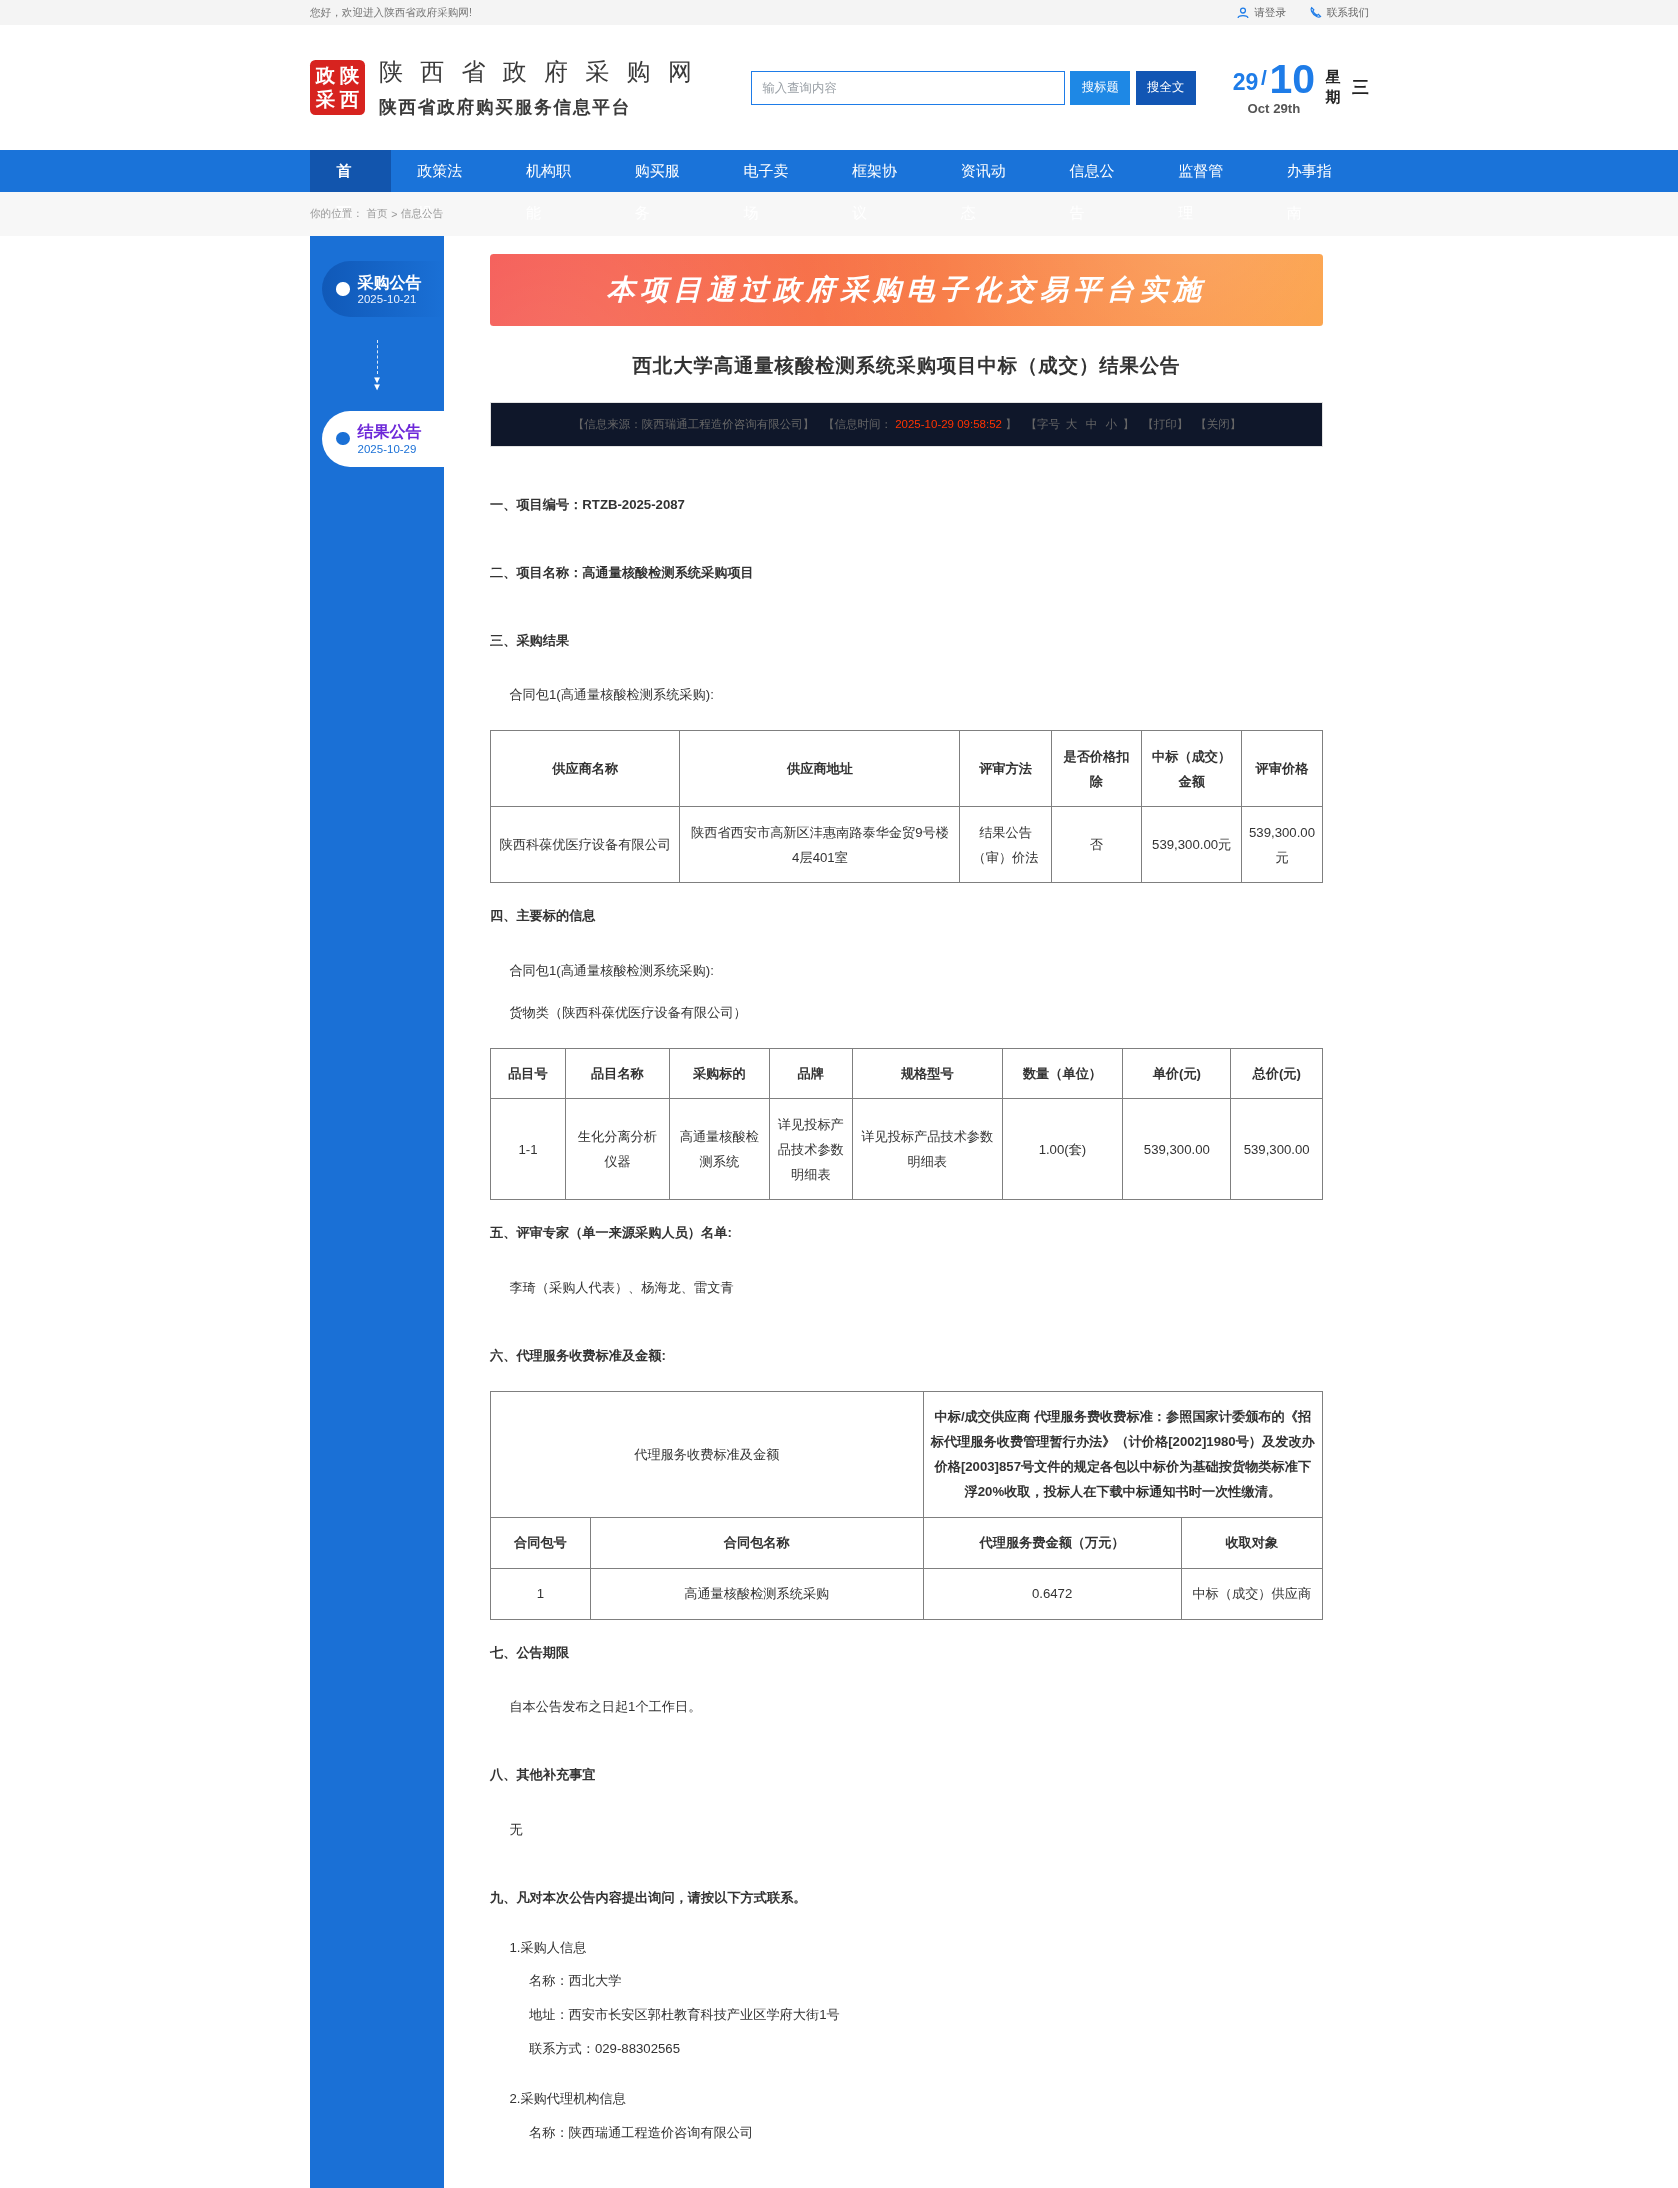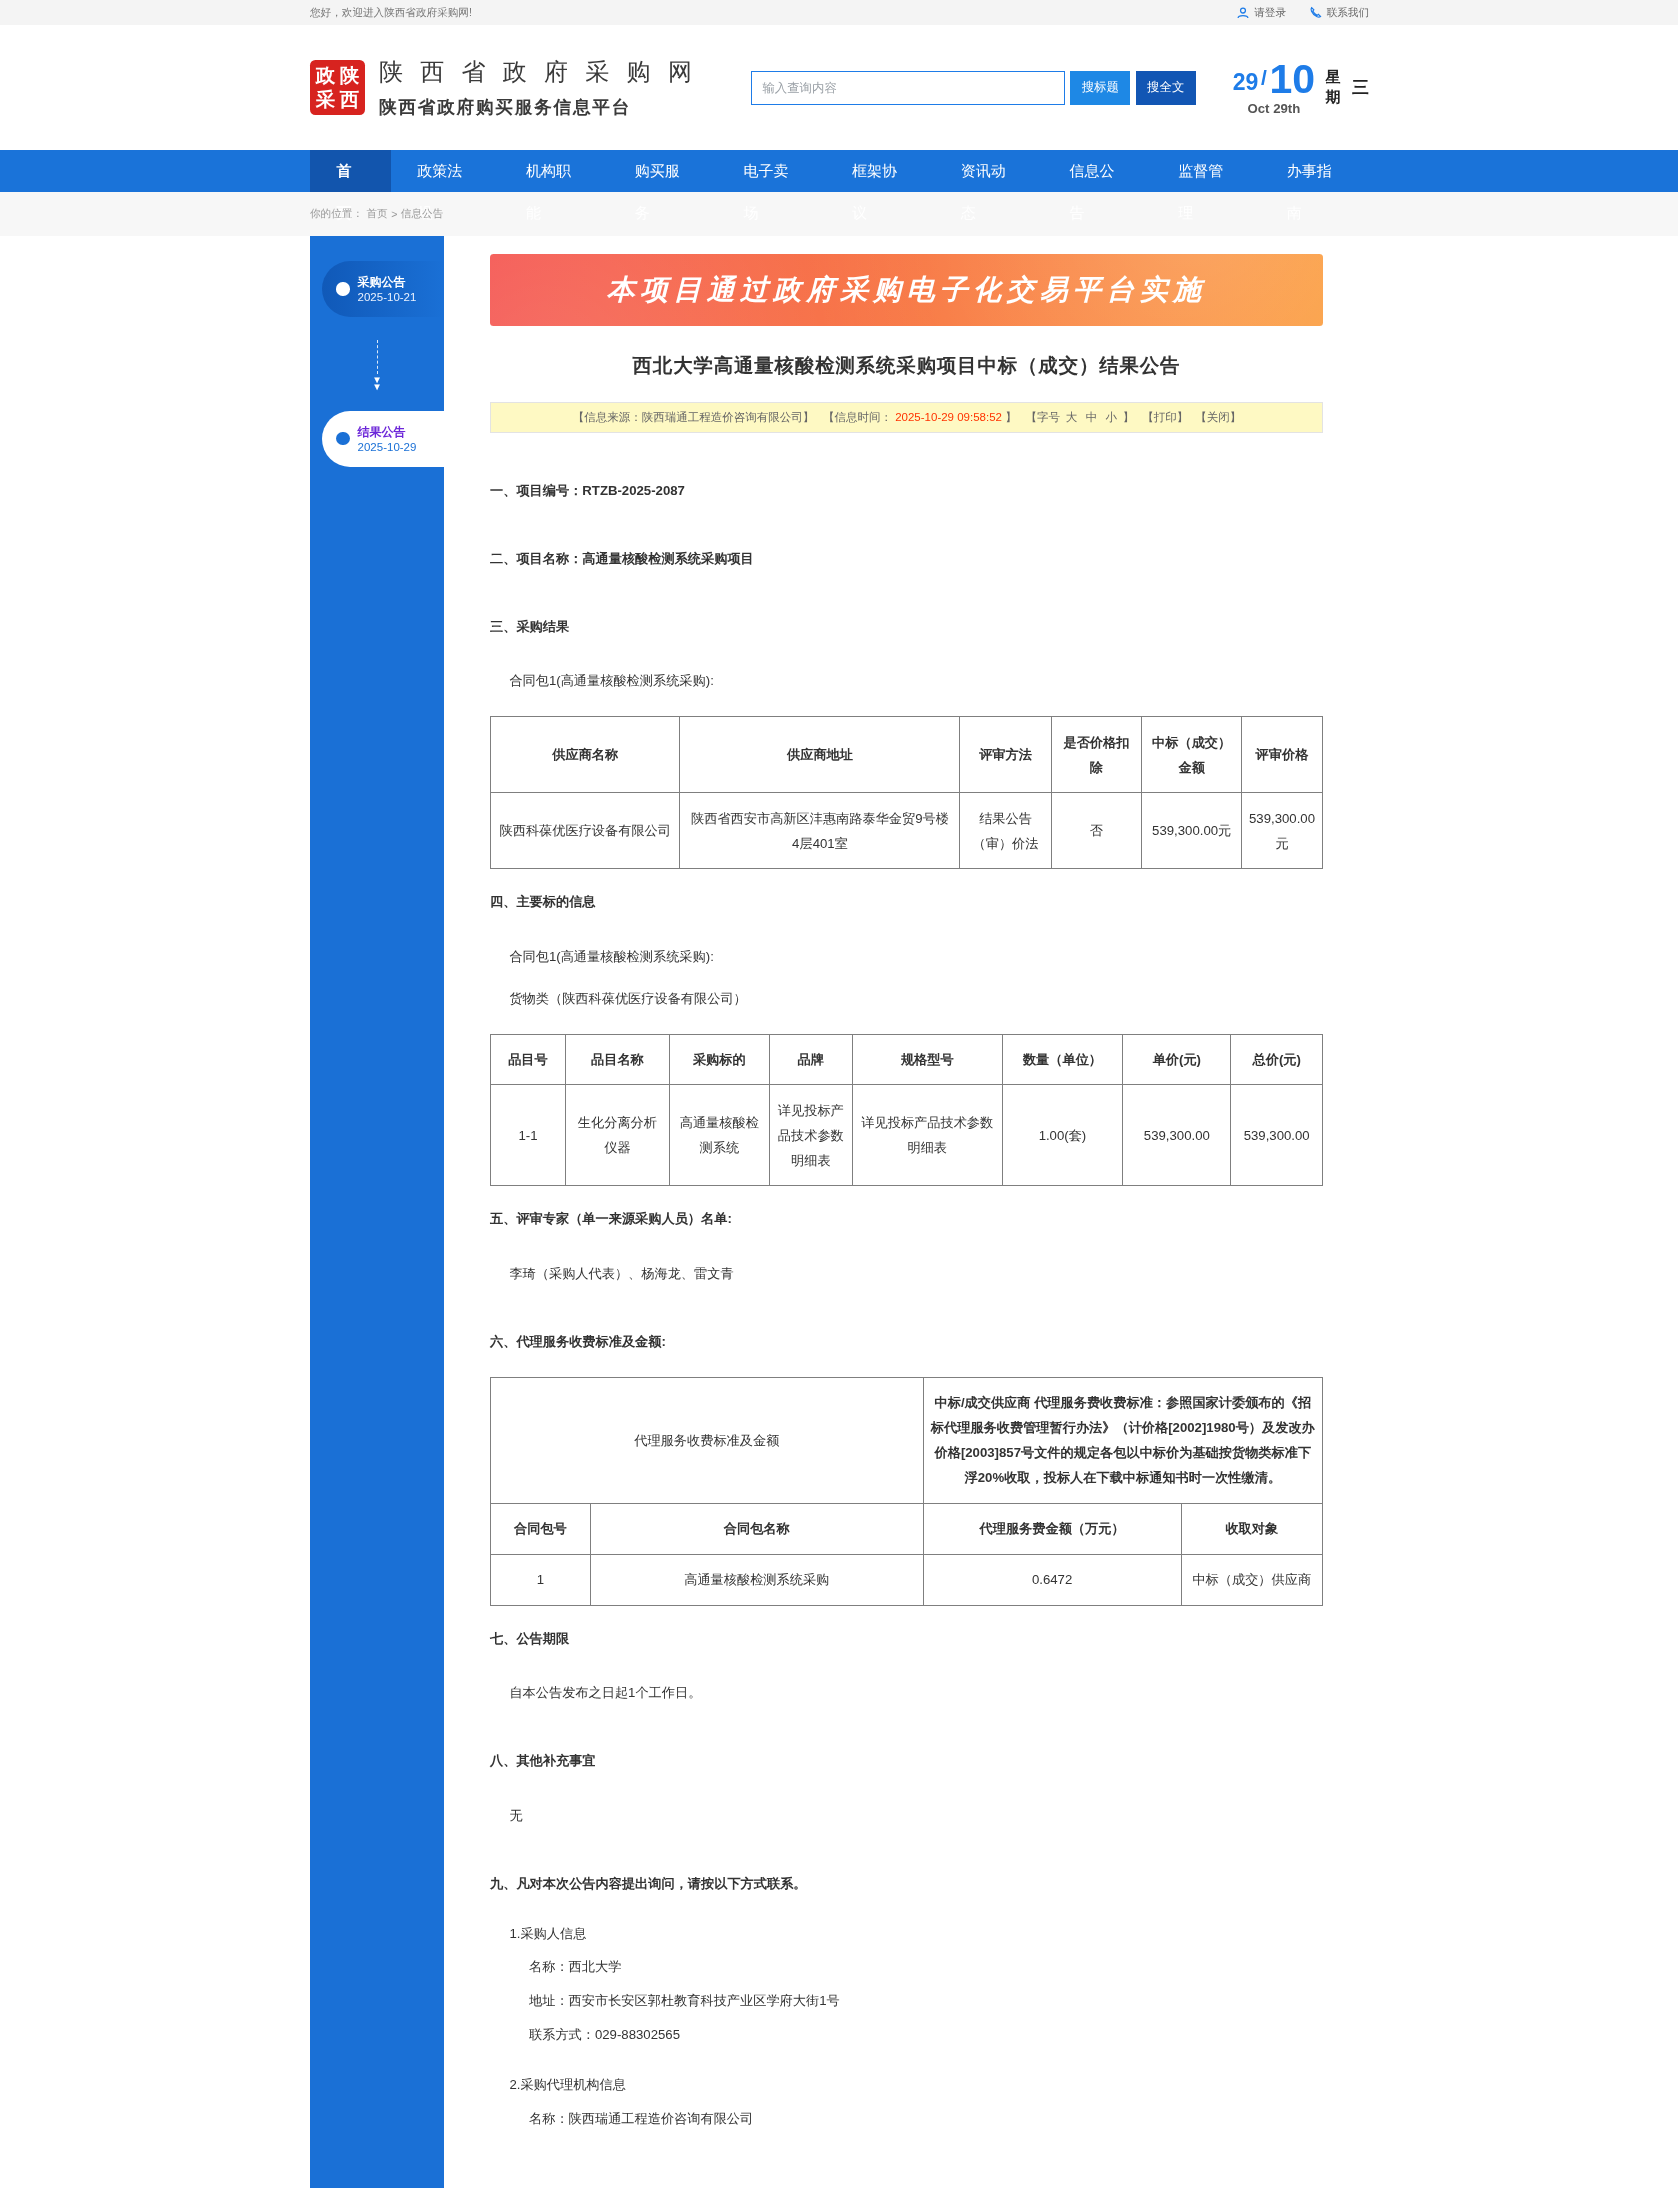--- a/index.html
+++ b/index.html
@@ -54,40 +54,40 @@
   .bc-strip .container { display:flex; align-items:center; height:44px; font-size:10.6px; color:#999; gap:3.5px; }
   .bc-link { color:#999; cursor:pointer; }
 
   
   .main-wrap { margin-bottom:12.4px; }
   .main-wrap .container { display:flex; align-items:stretch; }
   .sidebar { width:134px; background:#1a70d6; padding-top:25px; flex-shrink:0; }
   .side-pill { margin-left:12.4px; height:56px; border-radius:28px 0 0 28px; display:flex;
     align-items:center; padding-left:14px; cursor:pointer; }
   .side-pill .dot { width:13.2px; height:13.2px; border-radius:50%; background:#fff; margin-right:8px; flex-shrink:0; }
-  .side-pill .pill-label { font-size:12px; font-weight:bold; color:#fff; line-height:1.3; }
+  .side-pill .pill-label { font-size:16px; font-weight:bold; color:#fff; line-height:1.3; }
   .side-pill .pill-date { font-size:11.5px; color:#eaf2ff; }
   .side-pill.dark { background:linear-gradient(90deg,#1059b8,#1a70d6); }
   .side-pill.light { background:#fff; }
   .side-pill.light .dot { background:#1a70d6; }
   .side-pill.light .pill-label { color:#6d28d9; }
   .side-pill.light .pill-date { color:#1a70d6; }
   .side-arrow { width:0; height:34px; border-left:1.8px dashed rgba(255,255,255,.85); margin:23px auto 1.8px; }
   .side-chevrons { text-align:center; color:#fff; font-size:9.7px; line-height:7px; margin-bottom:21px; }
 
   .panel { flex:1; background:#fff; padding:17.6px 46px 81px; }
 
   .banner { height:72px; border-radius:3.5px; display:flex; align-items:center; justify-content:center;
     color:#fff; font-size:28px; font-weight:bold; font-style:italic; letter-spacing:5.3px;
     background:
       radial-gradient(circle at 85% -60%, rgba(255,255,255,.20), transparent 55%),
       radial-gradient(circle at 8% 160%, rgba(255,255,255,.14), transparent 50%),
       linear-gradient(100deg,#f4524d 0%,#f8773e 55%,#fb9a3a 100%); }
   .art-title { text-align:center; font-size:19.4px; font-weight:bold; color:#333; margin-top:26.5px; letter-spacing:0.9px; }
-  .meta-bar { margin-top:23px; background:#fef9c3; border:0.9px solid #e3e3e3; height:31px;
+  .meta-bar { margin-top:23px; background:#0f172a; border:0.9px solid #e3e3e3; height:45px;
     display:flex; align-items:center; justify-content:center; font-size:11.5px; color:#666; gap:1.8px; }
   .meta-bar .red { color:#ff3300; }
   .meta-ctl { cursor:pointer; margin:0 2.6px; }
   .meta-seg { margin:0 3.5px; }
 
   .doc { font-size:13.2px; color:#333; line-height:1.5; }
   .p-sec { margin-top:48px; font-weight:bold; }
   .p-sec.tight { margin-top:23px; }
   .p-sub { margin-top:35px; padding-left:19.4px; }
   .p-sub + .p-sub { margin-top:22px; }

